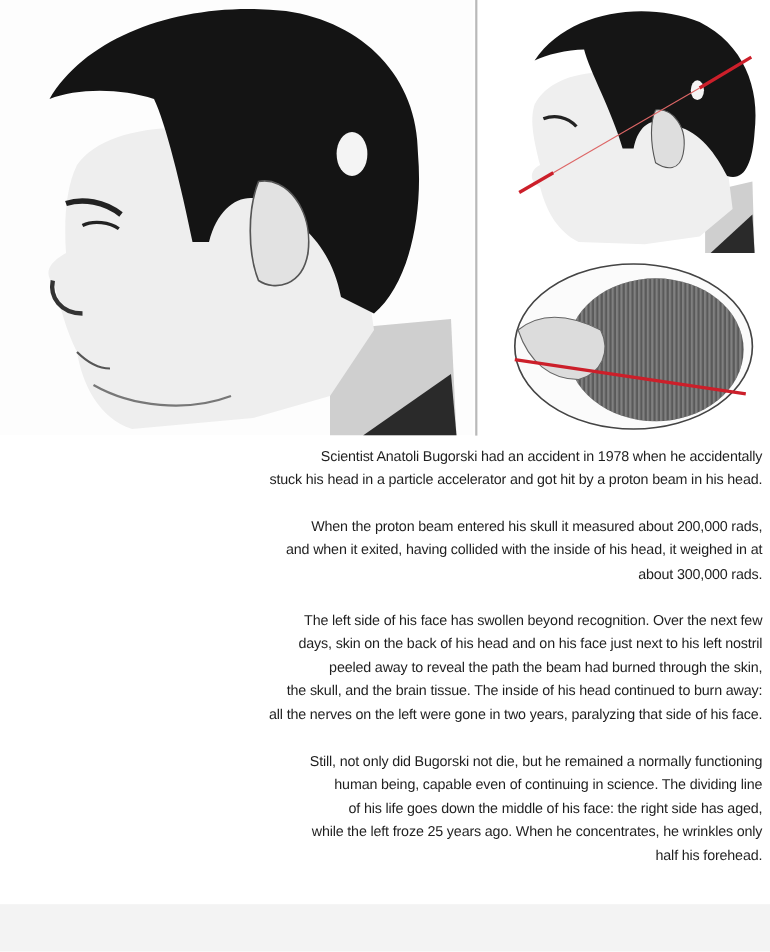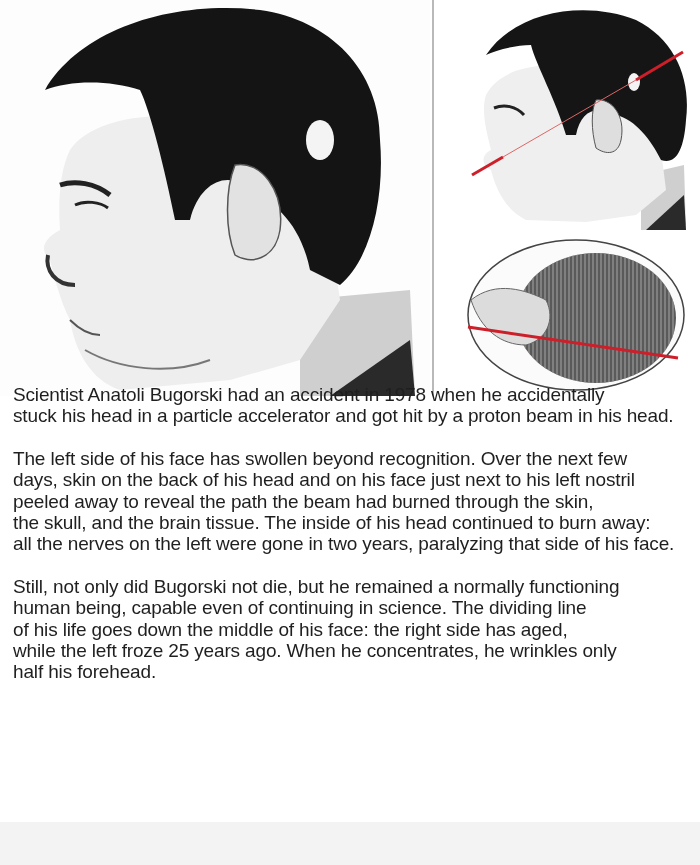--- a/index.html
+++ b/index.html
@@ -3,22 +3,22 @@
 <meta charset="utf-8">
 <style>
   html, body { margin:0; padding:0; }
   body { width:700px; height:865px; background:#ffffff; position:relative; overflow:hidden;
          font-family:"Liberation Sans", sans-serif; }
   .photos { position:absolute; left:0; top:0; width:700px; height:396px; background:#fff; }
   .photo-left { position:absolute; left:0; top:0; width:430px; height:396px; background:#fff; overflow:hidden; }
   .divider { position:absolute; left:432px; top:0; width:2px; height:396px; background:#b9b9b9; }
   .photo-right { position:absolute; left:436px; top:0; width:264px; height:396px; background:#fff; overflow:hidden; }
   svg { display:block; }
-  .text { position:absolute; left:13px; top:384px; width:680px; color:#1f1f1f; font-size:19px;
-          line-height:21.4px; letter-spacing:-0.15px; }
+  .text { position:absolute; left:13px; top:404px; width:680px; color:#1f1f1f; font-size:13px;
+          line-height:21.4px; letter-spacing:-0.15px;text-align:right; }
   .para { margin:0 0 21px 0; white-space:pre-line; }
   .footer { position:absolute; left:0; top:822px; width:700px; height:43px; background:#f3f3f3; }
 </style>
 </head>
 <body>
 
 <div class="photos">
   <div class="photo-left">
     <svg width="430" height="396" viewBox="0 0 430 396">
       <rect width="430" height="396" fill="#fdfdfd"></rect>
@@ -69,20 +69,23 @@
           <rect width="2" height="4" fill="#9a9a9a"></rect>
         </pattern>
       </defs>
     </svg>
   </div>
 </div>
 
 <div class="text">
   <p class="para">Scientist Anatoli Bugorski had an accident in 1978 when he accidentally
 stuck his head in a particle accelerator and got hit by a proton beam in his head.</p>
+  <p class="para">When the proton beam entered his skull it measured about 200,000 rads,
+and when it exited, having collided with the inside of his head, it weighed in at
+about 300,000 rads.</p>
   <p class="para">The left side of his face has swollen beyond recognition. Over the next few
 days, skin on the back of his head and on his face just next to his left nostril
 peeled away to reveal the path the beam had burned through the skin,
 the skull, and the brain tissue. The inside of his head continued to burn away:
 all the nerves on the left were gone in two years, paralyzing that side of his face.</p>
   <p class="para">Still, not only did Bugorski not die, but he remained a normally functioning
 human being, capable even of continuing in science. The dividing line
 of his life goes down the middle of his face: the right side has aged,
 while the left froze 25 years ago. When he concentrates, he wrinkles only
 half his forehead.</p>

